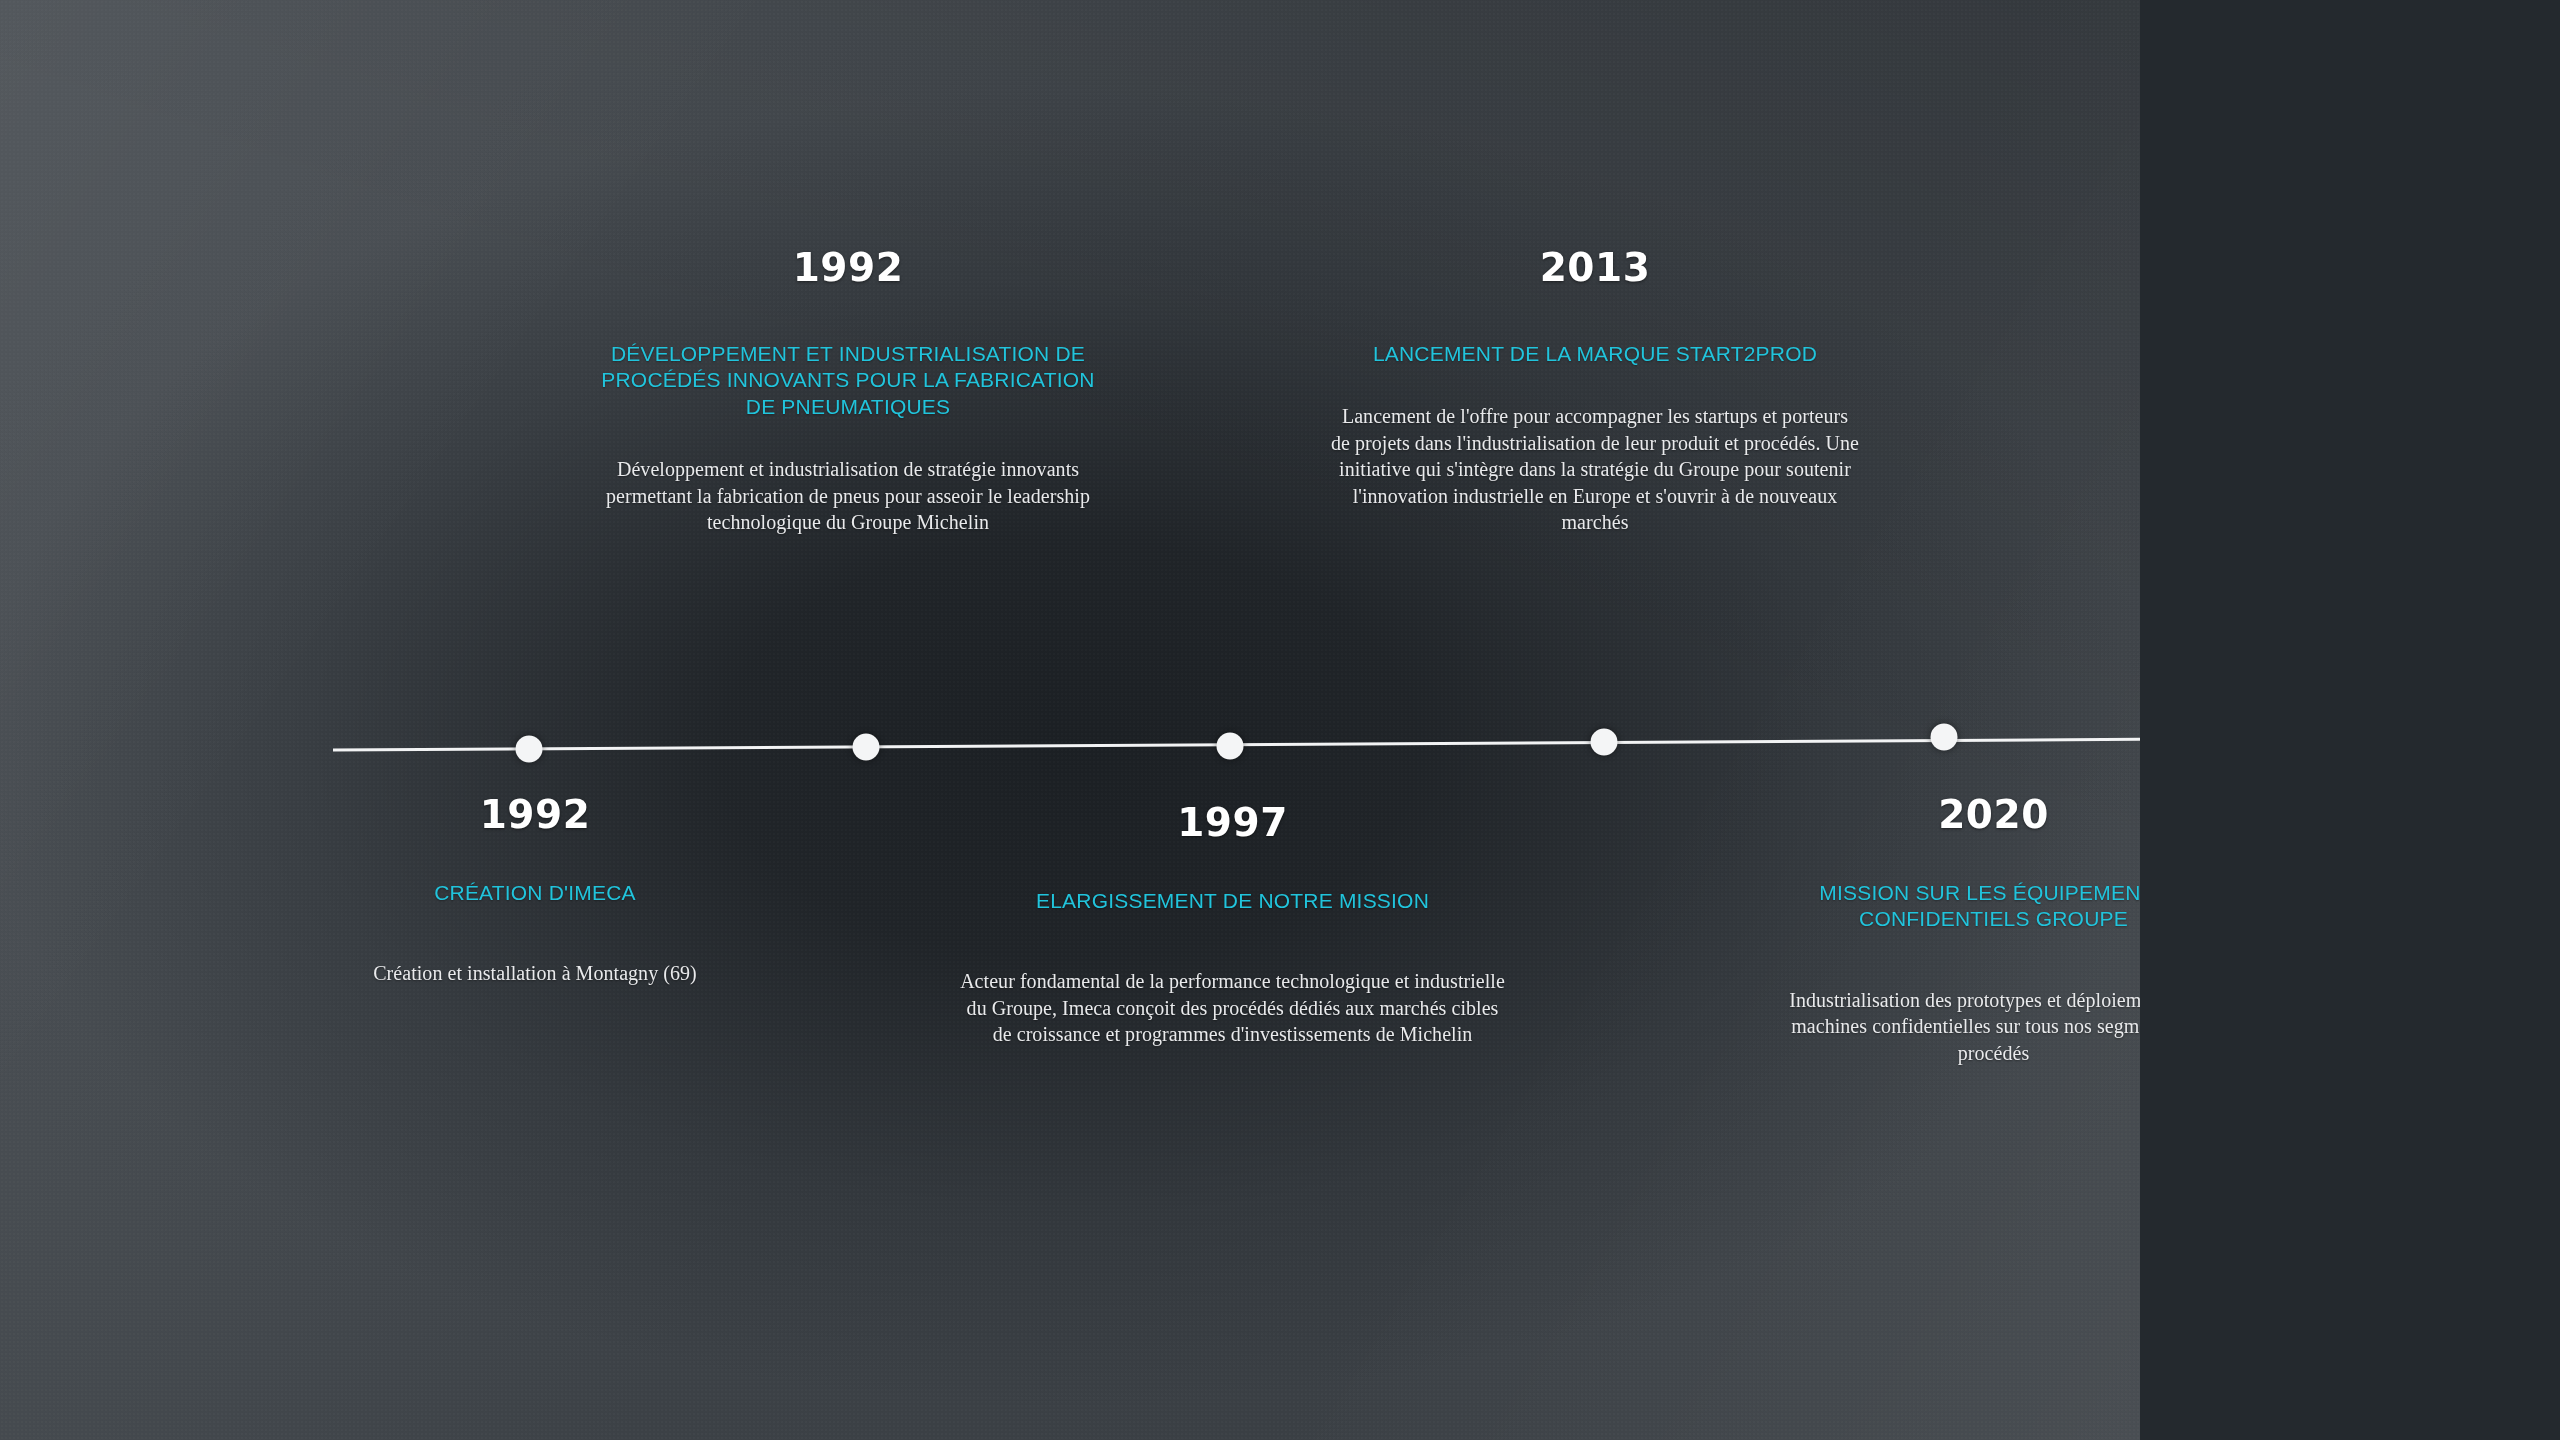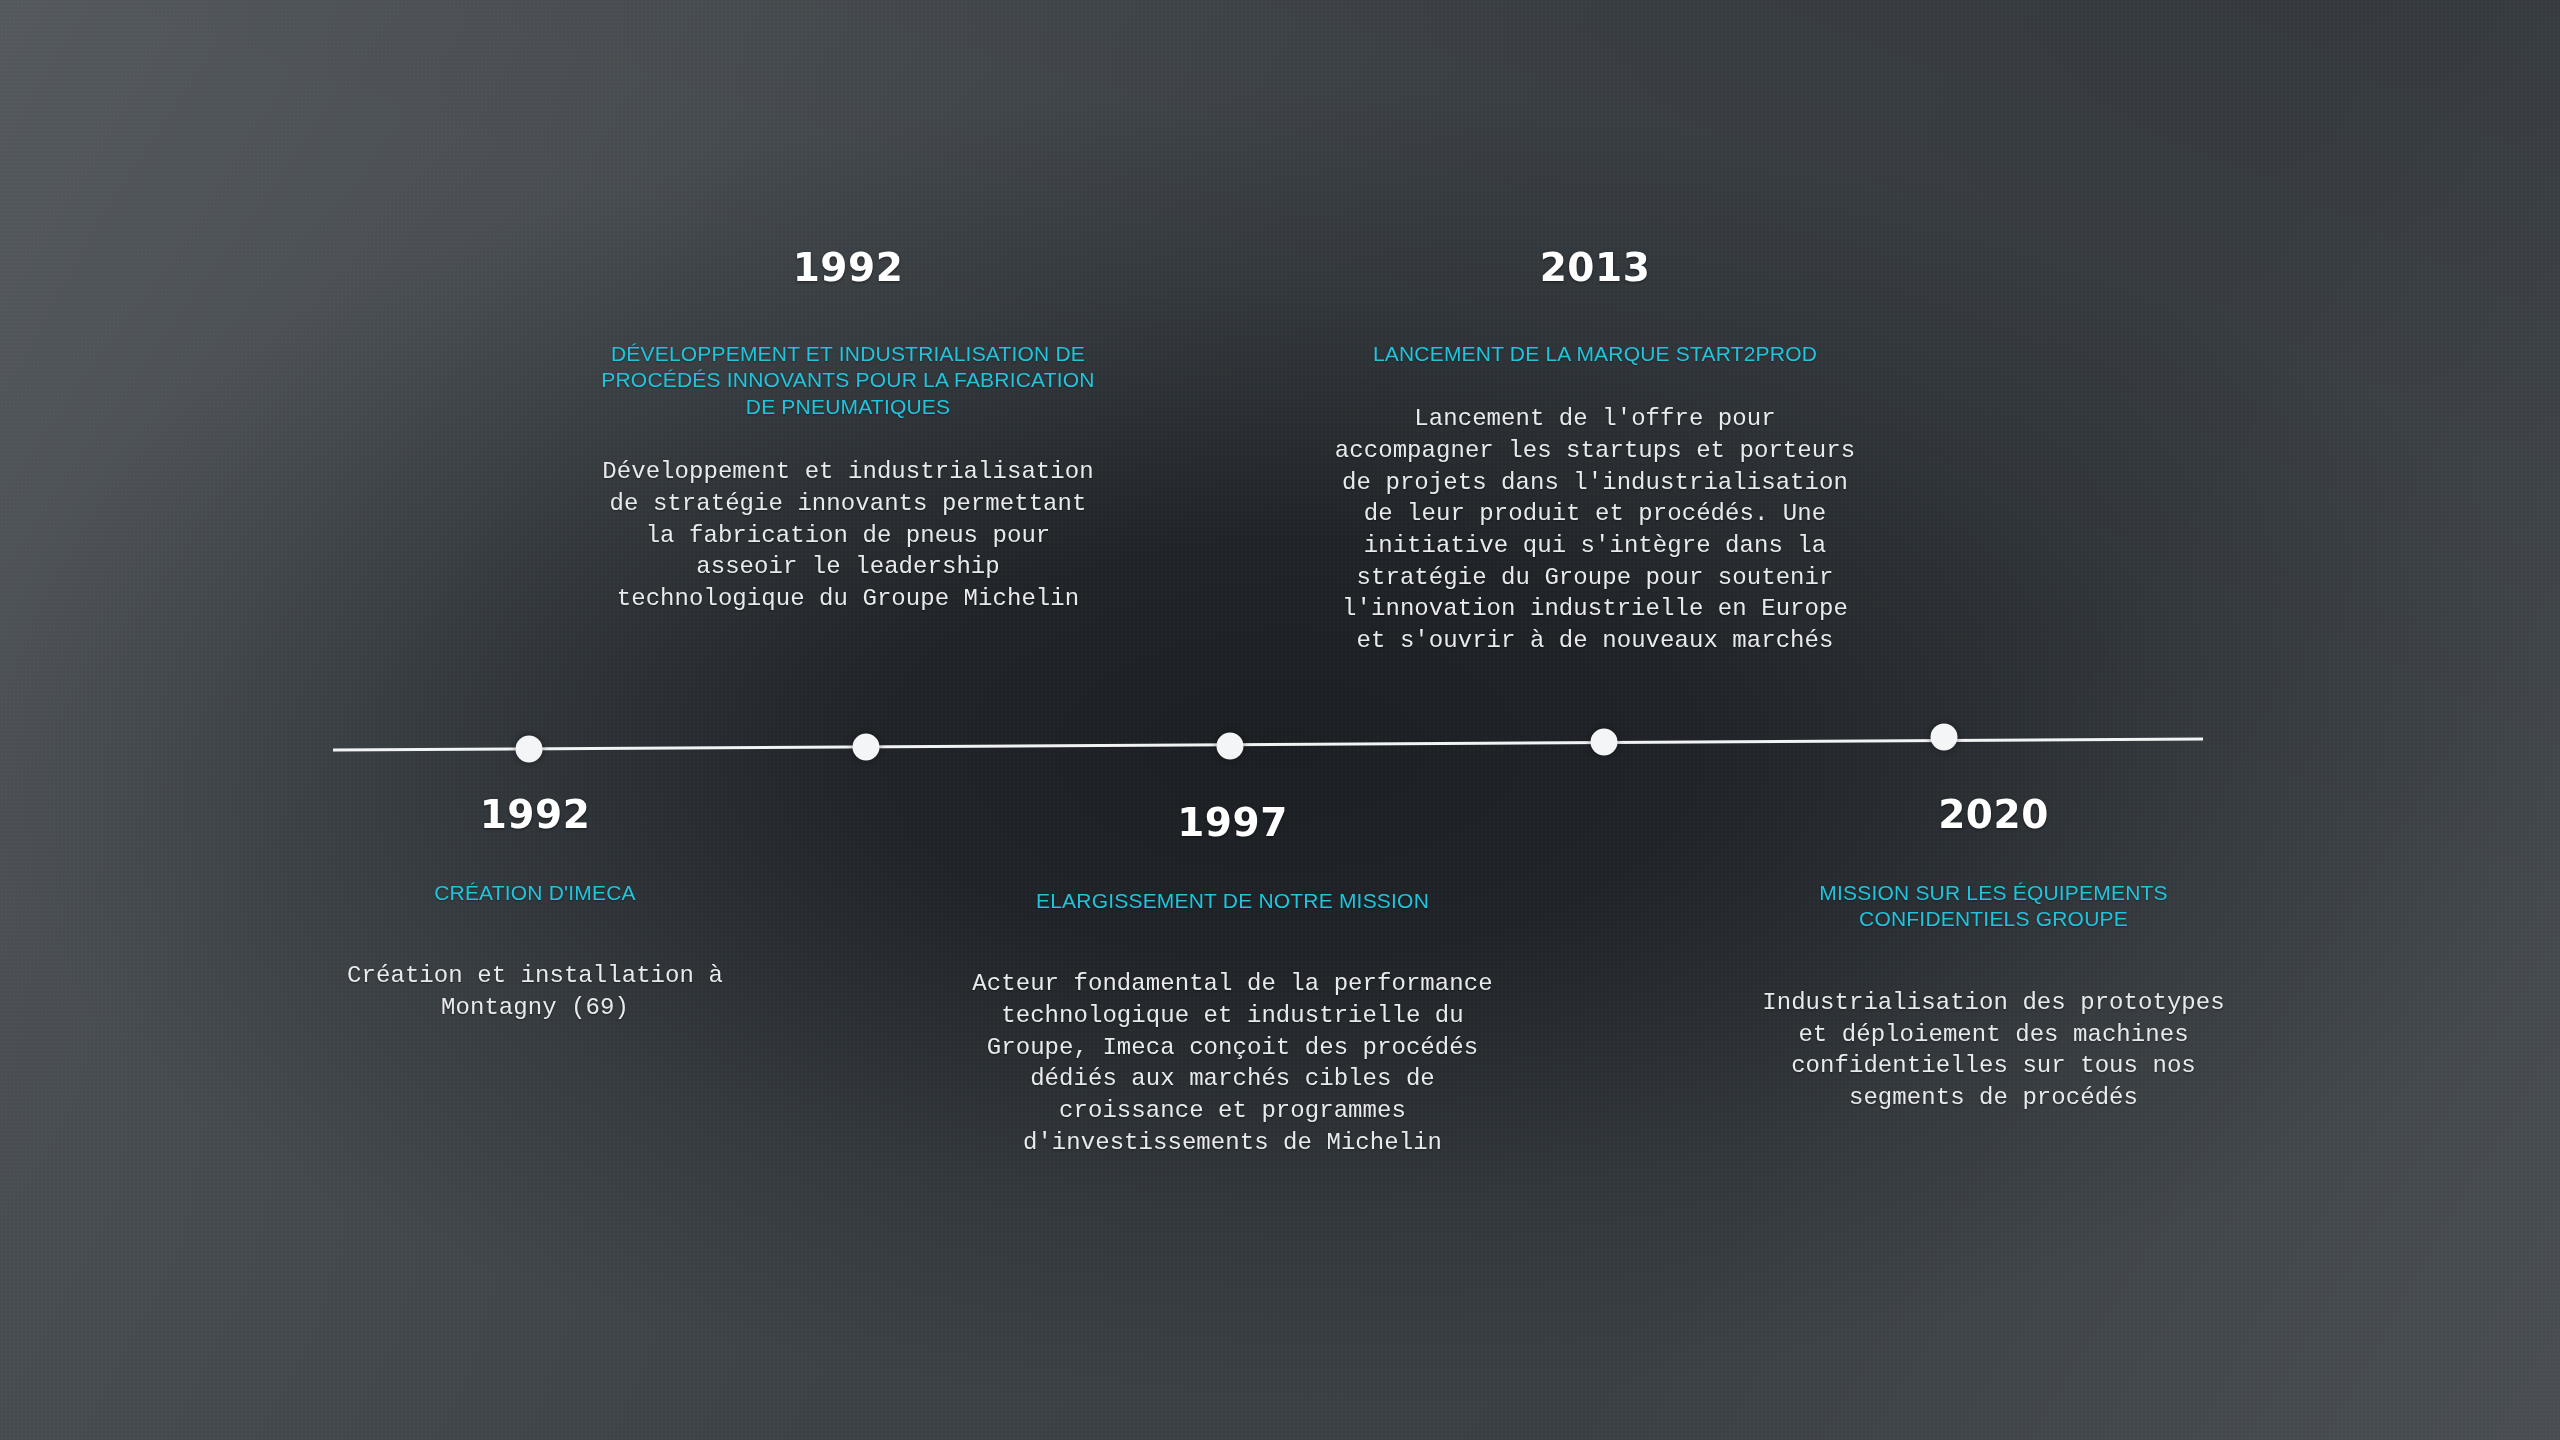--- a/index.html
+++ b/index.html
@@ -11,21 +11,21 @@
   body {
     width: 2560px;
     height: 1440px;
     overflow: hidden;
     font-family: "Liberation Sans", sans-serif;
   }
 
   
   #stage {
     position: relative;
-    width: 2560px;
+    width: 2140px;
     height: 1440px;
     background-color: #2a2f34;
     background-image:
       radial-gradient(ellipse 58% 52% at 50% 52%,
           rgba(26,30,34,0.96) 0%,
           rgba(28,32,36,0.88) 28%,
           rgba(40,45,50,0.45) 62%,
           rgba(60,65,70,0.05) 88%,
           rgba(70,75,80,0) 100%),
       linear-gradient(118deg, #4e5358 0%, #474c51 22%, #3c4146 48%, #3a3f44 70%, #44494e 100%);
@@ -91,22 +91,22 @@
   .event-title {
     font-family: "Liberation Sans", sans-serif;
     font-size: 21px;
     line-height: 1.26;
     color: #21c4dc;
     letter-spacing: 0.2px;
     text-transform: uppercase;
     text-shadow: 0 1px 2px rgba(0,0,0,0.35);
   }
   .event-desc {
-    font-family: Liberation Mono, monospace;
-    font-size: 24px;
+    font-family: Liberation Serif, serif;
+    font-size: 20px;
     line-height: 1.32;
     color: #e9eaec;
     letter-spacing: 0.05px;
     text-shadow: 0 1px 2px rgba(0,0,0,0.4);
   }
 
   
   .event.top .event-title { margin-top: 54px; }
   .event.top .event-desc  { margin-top: 36px; }
   

